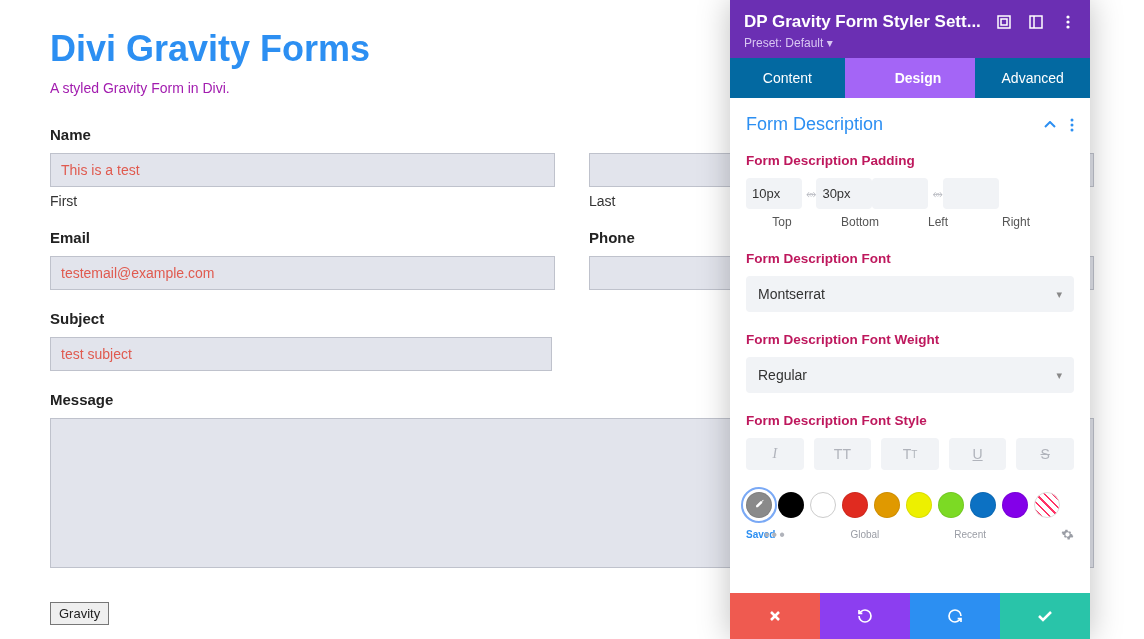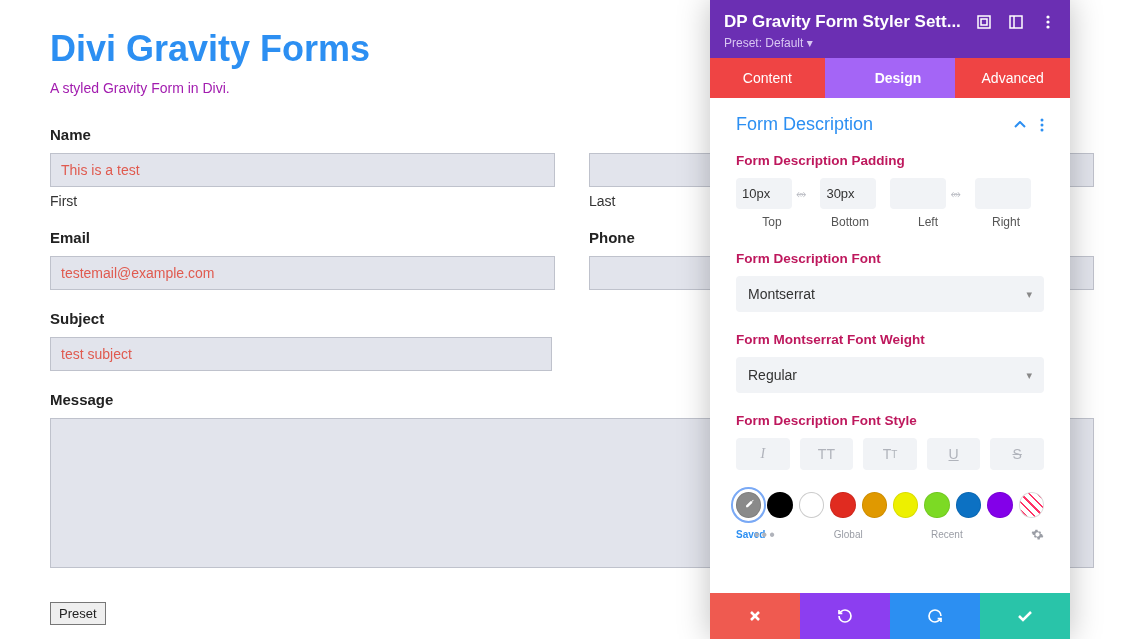--- a/index.html
+++ b/index.html
@@ -68,21 +68,21 @@
     padding: 3px 8px;
     font-size: 13px;
     color: #222;
     cursor: pointer;
   }
 
   
   .panel {
     position: absolute;
     top: 0;
-    right: 74px;
+    right: 54px;
     width: 360px;
     height: 639px;
     background: #fff;
     box-shadow: 0 0 30px rgba(0,0,0,.25);
     display: flex;
     flex-direction: column;
   }
   .panel-header {
     background: #6b2fb3;
     color: #fff;
@@ -113,40 +113,40 @@
     align-items: center;
     justify-content: center;
   }
   .preset {
     font-size: 12px;
     color: #d9c7f3;
     margin-top: 4px;
   }
   .tabs {
     display: flex;
-    background: #ef4444;
+    background: #0369a1;
   }
   .tab {
     flex: 1;
     text-align: center;
     color: #fff;
     padding: 12px 0;
     font-size: 14px;
     cursor: pointer;
   }
   .tab.active {
     background: #a465f6;
     font-weight: 600;
     padding-left: 16px;
   }
 
   .panel-body {
     flex: 1;
     overflow-y: auto;
-    padding: 16px 26px 10px;
+    padding: 16px 16px 10px;
   }
   .section-header {
     display: flex;
     justify-content: space-between;
     align-items: center;
     color: #2c8ff2;
     font-size: 18px;
     font-weight: 400;
     margin-bottom: 18px;
   }
@@ -162,21 +162,21 @@
 
   .setting-label {
     font-size: 13.5px;
     color: #be185d;
     font-weight: 600;
     margin-bottom: 10px;
   }
 
   .padding-row {
     display: flex;
-    gap: 14px;
+    gap: 0;
     margin-bottom: 6px;
   }
   .pad-group {
     display: flex;
     align-items: center;
     gap: 4px;
   }
   .pad-input {
     width: 56px;
     padding: 8px 6px;
@@ -336,21 +336,21 @@
   <div style="margin-bottom:20px">
     <span class="field-label">Subject</span>
     <input class="text-input small" value="test subject" style="">
   </div>
 
   <div style="margin-bottom:30px">
     <span class="field-label">Message</span>
     <textarea class="textarea" style=""></textarea>
   </div>
 
-  <button class="submit-btn">Preset</button>
+  <button class="submit-btn">Gravity</button>
 </div>
 
 <div class="panel">
   <div class="panel-header">
     <div class="panel-title-row">
       <div class="panel-title">DP Gravity Form Styler Sett...</div>
       <div class="panel-header-icons">
         <span class="hdr-icon">
           <svg width="14" height="14" viewBox="0 0 14 14" fill="none" stroke="currentColor" stroke-width="1.5">
               <rect x="1" y="1" width="12" height="12"></rect>
@@ -423,21 +423,21 @@
       <span>Left</span>
       <span>Right</span>
     </div>
 
     <div class="setting-label">Form Description Font</div>
     <div class="select">
       <span>Montserrat</span>
       <span class="select-arrow">▾</span>
     </div>
 
-    <div class="setting-label">Form Montserrat Font Weight</div>
+    <div class="setting-label">Form Description Font Weight</div>
     <div class="select">
       <span>Regular</span>
       <span class="select-arrow">▾</span>
     </div>
 
     <div class="setting-label">Form Description Font Style</div>
     <div class="style-buttons">
       <button class="style-btn" style="font-style:italic">I</button>
       <button class="style-btn" style="font-family:sans-serif">TT</button>
       <button class="style-btn" style="font-family:sans-serif">T<span style="font-size:10px">T</span></button>

